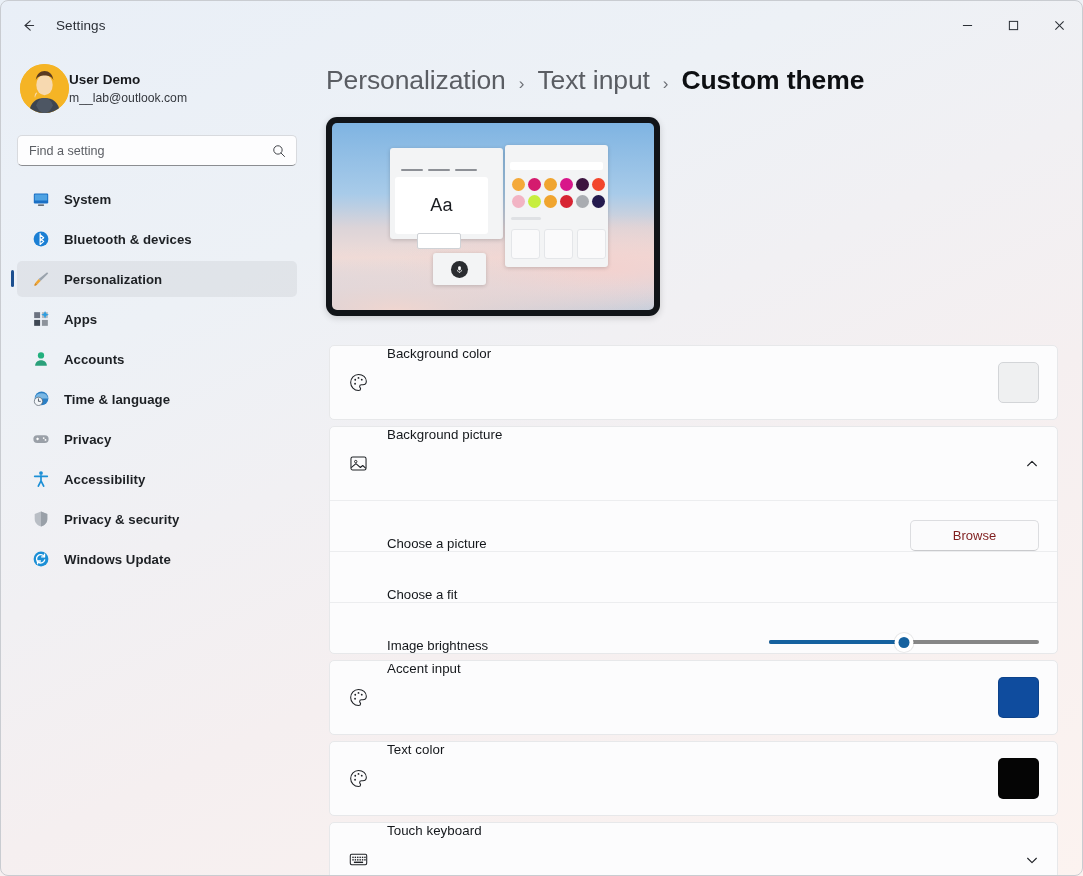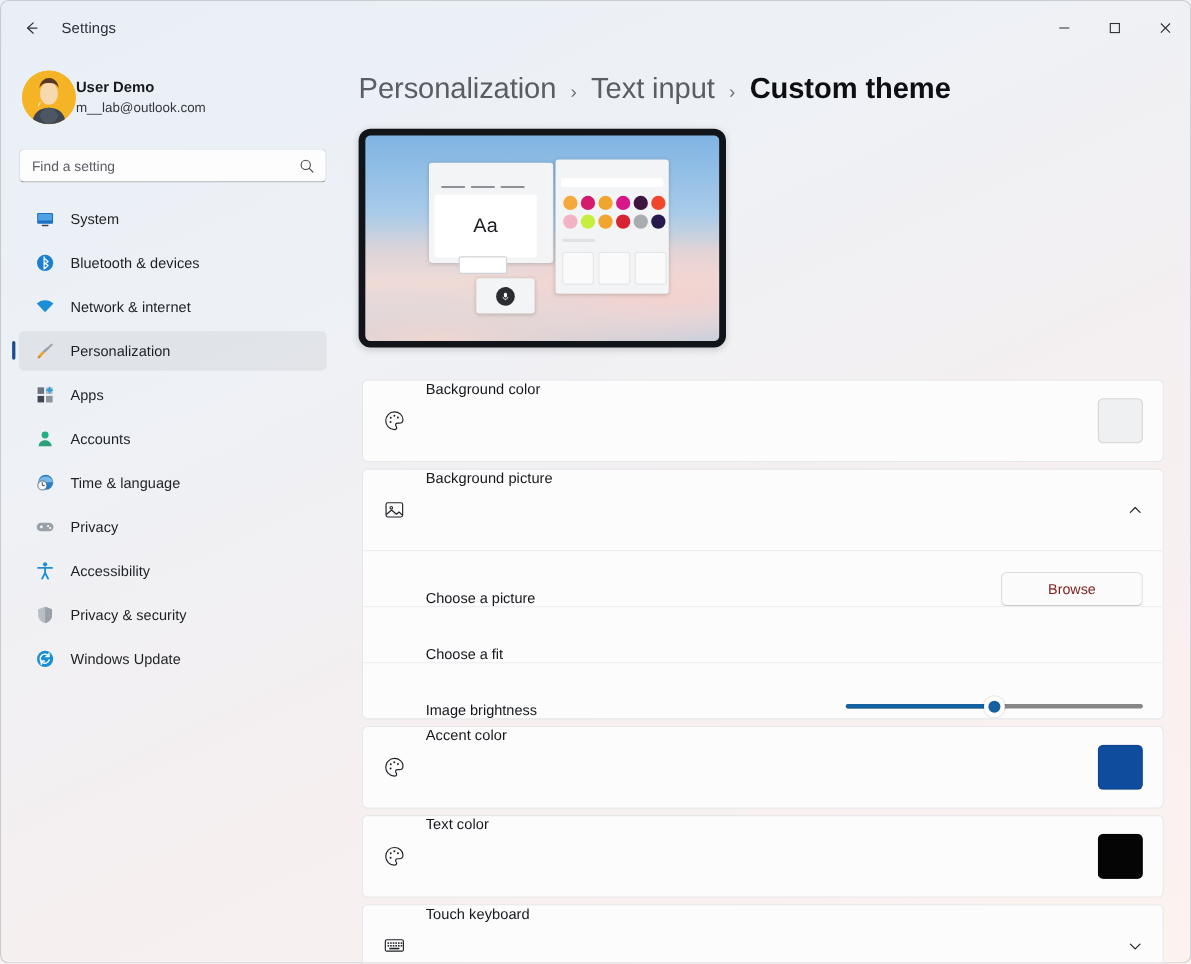--- a/index.html
+++ b/index.html
@@ -79,21 +79,21 @@
     position: relative; height: 36px; display: flex; align-items: center;
     gap: 13px; border-radius: 5px; padding-left: 14px; cursor: pointer;
     margin-bottom: 4px;
   }
   .nav-item.selected { background: rgba(0,0,0,.052); }
   .nav-item.selected::before {
     content: ""; position: absolute; left: -6px; top: 9px;
     width: 3px; height: 17px; border-radius: 2px; background: #1c4f8f;
   }
   .nav-icon { width: 20px; height: 20px; flex: none; display: flex; align-items: center; justify-content: center; }
-  .nav-label { font-size: 13.2px; color: #1d2024; letter-spacing: .05px; }
+  .nav-label { font-size: 13.2px; color: #1d2024; letter-spacing: .05px; font-weight: bold; }
 
   
   #content {
     position: absolute; top: 48px; left: 312px; right: 0; bottom: 0;
     overflow: hidden;
   }
   #breadcrumb {
     display: flex; align-items: baseline; gap: 13px;
     margin: 16px 0 0 13px; white-space: nowrap;
   }
@@ -309,28 +309,20 @@
       <div class="nav-item">
         <span class="nav-icon">
           <svg width="18" height="18" viewBox="0 0 20 20">
             <circle cx="10" cy="10" r="8.2" fill="#1b7fd4"></circle>
             <path d="M9 5.3 L13 8.6 L9 12 L9 3.9 L9 16.1 L13 12.7 L9 9.4" fill="none" stroke="#fff" stroke-width="1.25" stroke-linejoin="round" stroke-linecap="round"></path>
           </svg>
         </span>
         <span class="nav-label">Bluetooth &amp; devices</span>
       </div>
 
-      <div class="nav-item">
-        <span class="nav-icon">
-          <svg width="18" height="18" viewBox="0 0 20 20">
-            <path d="M10 15.5 L1.6 6.6 A12 12 0 0 1 18.4 6.6 Z" fill="#1b8fd6"></path>
-          </svg>
-        </span>
-        <span class="nav-label">Network &amp; internet</span>
-      </div>
 
       <div class="nav-item selected">
         <span class="nav-icon">
           <svg width="18" height="18" viewBox="0 0 20 20">
             <path d="M16.8 2.6 L18 3.8 L9.6 12.2 L7.4 10 Z" fill="#9aa3ad"></path>
             <path d="M7.4 10 L9.6 12.2 L6.3 15.5 L3.6 14.4 Z" fill="#f0a52f"></path>
             <path d="M3.6 14.4 L6.3 15.5 L4.2 17.6 L2.2 17.2 Z" fill="#d98b1f"></path>
           </svg>
         </span>
         <span class="nav-label">Personalization</span>
@@ -550,21 +542,21 @@
         <div class="row clickable">
           <span class="row-icon">
             <svg width="21" height="21" viewBox="0 0 22 22" fill="none">
               <path d="M11 2.6c4.6 0 8.2 3.2 8.2 7.1 0 2.4-1.9 3.6-3.6 3.6h-1.5c-1.1 0-1.9.8-1.9 1.8 0 .5.2.9.5 1.3.3.4.5.8.5 1.2 0 1-.9 1.8-2.2 1.8-4.6 0-8.2-3.8-8.2-8.4S6.4 2.6 11 2.6Z" stroke="currentColor" stroke-width="1.1"></path>
               <circle cx="7.6" cy="8.1" r=".95" fill="currentColor"></circle>
               <circle cx="11" cy="6.2" r=".95" fill="currentColor"></circle>
               <circle cx="14.4" cy="8" r=".95" fill="currentColor"></circle>
               <circle cx="7.4" cy="12.3" r=".95" fill="currentColor"></circle>
             </svg>
           </span>
-          <span class="row-label">Accent color</span>
+          <span class="row-label">Accent input</span>
           <span class="row-right">
             <span class="swatch plain" id="sw-accent" style="background: rgb(15, 76, 158);"></span>
           </span>
         </div>
       </div>
 
       <div class="card">
         <div class="row clickable">
           <span class="row-icon">
             <svg width="21" height="21" viewBox="0 0 22 22" fill="none">

